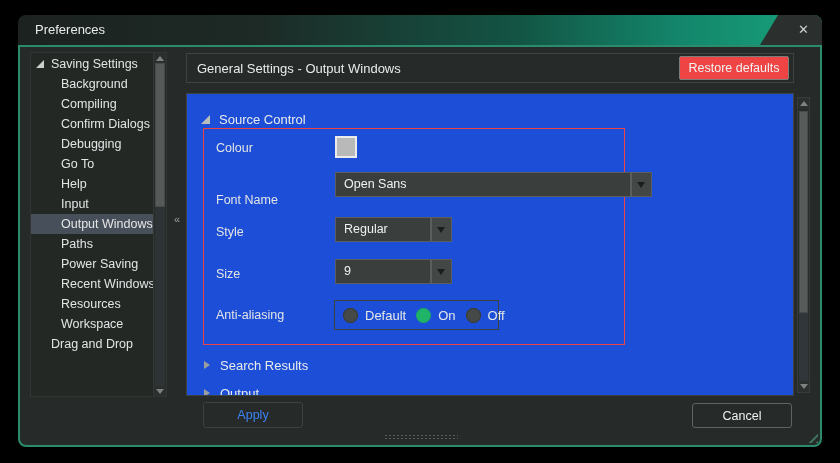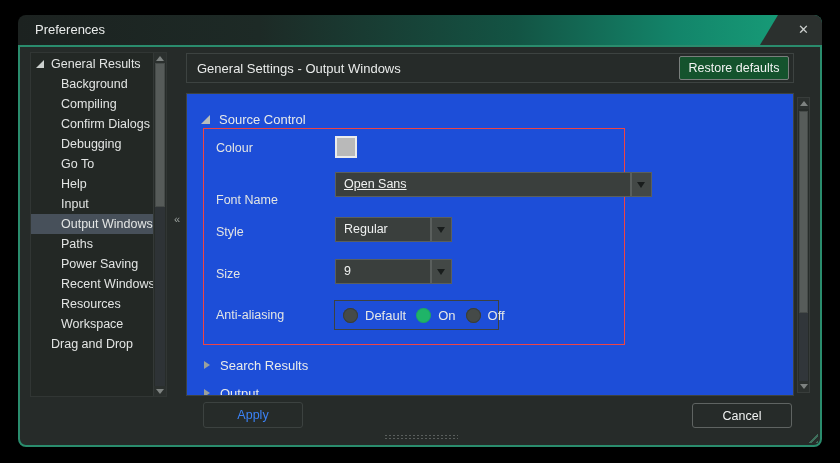--- a/index.html
+++ b/index.html
@@ -39,21 +39,21 @@
   .sb-down::after{top:3px;border-left:4px solid transparent;border-right:4px solid transparent;border-top:5px solid #7e8381;}
   .tree-thumb{position:absolute;left:1px;top:10px;width:10px;height:144px;background:#565b59;border:1px solid #464b49;box-sizing:border-box;}
   .tree-groove{position:absolute;left:1px;top:154px;width:10px;bottom:10px;background:#2e3336;}
   .collapse-btn{left:152px;top:195px;width:14px;height:18px;font-size:11px;line-height:18px;text-align:center;color:#9aa09d;}
 
   
   .header{left:168px;top:38px;width:608px;height:30px;border:1px solid #3d4341;box-sizing:border-box;
     display:flex;align-items:center;padding:0 4px 0 10px;}
   .header-title{font-size:13px;color:#e9ebea;}
   .restore-btn{margin-left:auto;height:22px;width:108px;border:1px solid #7a7f7d;border-radius:2px;
-    background:#14532d;color:#f1f3f2;font-size:12.5px;display:flex;align-items:center;justify-content:center;}
+    background:#ef4444;color:#f1f3f2;font-size:12.5px;display:flex;align-items:center;justify-content:center;}
 
   
   .content{left:168px;top:78px;width:608px;height:303px;border:1px solid #3d4341;box-sizing:border-box;
     background:#1d4ed8;overflow:hidden;}
   .section-hdr{position:absolute;left:14px;height:18px;display:flex;align-items:center;font-size:13px;color:#e9ebea;}
   .sec-tri-exp{width:0;height:0;border-left:9px solid transparent;border-bottom:9px solid #b9bdbb;margin-right:9px;}
   .sec-tri-col{width:0;height:0;border-top:4px solid transparent;border-bottom:4px solid transparent;
     border-left:6px solid #9aa09d;margin-right:10px;margin-left:3px;}
   .group{position:absolute;left:16px;top:34px;width:422px;height:217px;border:1px solid #ef4444;box-sizing:border-box;}
   .g-label{position:absolute;left:12px;font-size:12.5px;color:#e3e5e4;}
@@ -102,21 +102,21 @@
         <span class="close-x">✕</span>
       </div>
     </div>
 
     <div class="body"></div>
 
     <div class="inwin tree">
       <div class="tree-rows">
         <div class="tree-row lvl0">
           <span class="tw-exp"></span>
-          <span>General Results</span>
+          <span>Saving Settings</span>
         </div>
         <div class="tree-row lvl1">
             <span>Background</span>
           </div>
         <div class="tree-row lvl1">
             <span>Compiling</span>
           </div>
         <div class="tree-row lvl1">
             <span>Confirm Dialogs</span>
           </div>
@@ -174,21 +174,21 @@
       <div class="section-hdr" style="top:16px;">
         <span class="sec-tri-exp"></span>
         <span>Source Control</span>
       </div>
 
       <div class="group">
         <span class="g-label" style="top:12px;">Colour</span>
         <div class="swatch"></div>
 
         <span class="g-label" style="top:64px;text-align:right;">Font Name</span>
-        <div class="combo" style="left:131px;top:43px;width:296px;text-decoration:underline;">Open Sans</div>
+        <div class="combo" style="left:131px;top:43px;width:296px;">Open Sans</div>
         <div class="combo-btn" style="left:427px;top:43px;"></div>
 
         <span class="g-label" style="top:96px;">Style</span>
         <div class="combo" style="left:131px;top:88px;width:96px;">Regular</div>
         <div class="combo-btn" style="left:227px;top:88px;"></div>
 
         <span class="g-label" style="top:138px;">Size</span>
         <div class="combo" style="left:131px;top:130px;width:96px;">9</div>
         <div class="combo-btn" style="left:227px;top:130px;"></div>
 

